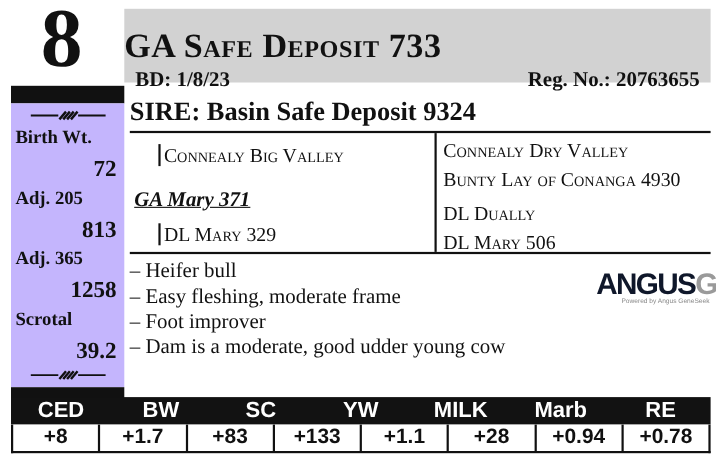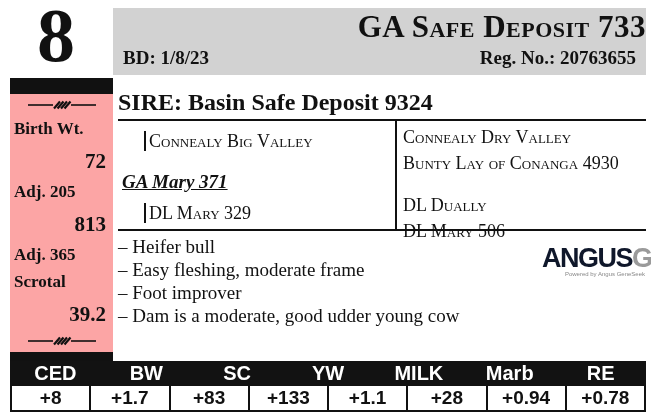--- a/index.html
+++ b/index.html
@@ -5,48 +5,48 @@
   html,body{margin:0;padding:0;background:#fff;}
   .page{position:relative;width:651px;height:420px;background:#fff;overflow:hidden;
         font-family:"Liberation Serif",serif;color:#111;}
 
   
   .lot-number{position:absolute;left:0;top:-2px;width:112px;text-align:center;
               font-size:76px;font-weight:bold;line-height:0.98;}
 
   
   .header-box{position:absolute;left:113px;top:8px;width:533px;height:67px;background:#d2d2d2;}
-  .header-title{text-align:right;font-weight:bold;font-variant:small-caps;
-                font-size:31px;line-height:36px;margin-top:1px;letter-spacing:.5px;}
+  .header-title{text-align:left;font-weight:bold;font-variant:small-caps;
+                font-size:31px;line-height:36px;margin-top:16px;letter-spacing:.5px;}
   .header-meta{display:flex;justify-content:space-between;padding:0 10px;
                font-weight:bold;font-size:19px;line-height:25px;}
 
   
   .sidebar{position:absolute;left:10px;top:78px;width:103px;}
   .sidebar-bar{height:16px;background:#111;}
-  .sidebar-body{height:249px;background:#fca5a5;display:flex;flex-direction:column;
+  .sidebar-body{height:249px;background:#c4b5fd;display:flex;flex-direction:column;
                 justify-content:space-between;padding:5px 0 4px;}
   .ornament{text-align:center;height:13px;line-height:13px;}
   .stat-label{font-weight:bold;font-size:17px;line-height:20px;padding-left:4px;}
   .stat-value{font-weight:bold;font-size:21px;line-height:28px;text-align:right;padding-right:7px;}
 
   
   .main{position:absolute;left:118px;top:88px;width:528px;}
   .sire-heading{margin:0;font-size:24px;font-weight:bold;line-height:28px;white-space:nowrap;}
   .pedigree{margin-top:3px;border-top:2px solid #111;border-bottom:2px solid #111;
             display:flex;height:108px;}
   .ped-left{width:277px;font-variant:small-caps;font-size:18px;}
   .ped-row1{margin:10px 0 0 26px;white-space:nowrap;}
   .ped-dam{margin:19px 0 0 4px;font-variant:normal;font-weight:bold;font-style:italic;
            text-decoration:underline;font-size:19px;}
   .ped-row3{margin:10px 0 0 26px;white-space:nowrap;}
   .tick{display:inline-block;width:2px;height:20px;background:#111;vertical-align:-4px;margin-right:3px;}
   .ped-right{flex:1;border-left:2px solid #111;padding:3px 0 0 6px;font-variant:small-caps;font-size:18px;}
   .ped-right div{line-height:26px;white-space:nowrap;}
-  .ped-right .gap{margin-top:16px;}
+  .ped-right .gap{margin-top:5px;}
 
   
   .notes-row{margin-top:4px;position:relative;min-height:110px;}
   .notes{margin:0;padding:0;list-style:none;font-size:19px;line-height:23px;}
   .angus-logo{position:absolute;right:0;top:12px;width:104px;text-align:right;}
   .logo-text{font-family:"Liberation Sans",sans-serif;font-weight:bold;font-size:27px;
              line-height:23px;letter-spacing:-1.5px;white-space:nowrap;}
   .logo-main{color:#0f172a;}
   .logo-suffix{color:#9a9a9a;}
   .logo-tagline{font-family:"Liberation Sans",sans-serif;font-size:6px;color:#888;
@@ -89,20 +89,21 @@
             <line x1="35" y1="9.5" x2="41" y2="2.5"></line>
             <line x1="38.5" y1="9.5" x2="44.5" y2="2.5"></line>
           </g>
         </svg>
       </div>
       <div class="stat-label">Birth Wt.</div>
       <div class="stat-value">72</div>
       <div class="stat-label">Adj. 205</div>
       <div class="stat-value">813</div>
       <div class="stat-label">Adj. 365</div>
+      <div class="stat-value">1258</div>
       <div class="stat-label">Scrotal</div>
       <div class="stat-value">39.2</div>
       <div class="ornament">
         <svg width="72" height="12" viewBox="0 0 72 12">
           <line x1="2" y1="6" x2="27" y2="6" stroke="#111" stroke-width="1.6"></line>
           <line x1="45" y1="6" x2="70" y2="6" stroke="#111" stroke-width="1.6"></line>
           <g stroke="#111" stroke-width="2.2">
             <line x1="28" y1="9.5" x2="34" y2="2.5"></line>
             <line x1="31.5" y1="9.5" x2="37.5" y2="2.5"></line>
             <line x1="35" y1="9.5" x2="41" y2="2.5"></line>

